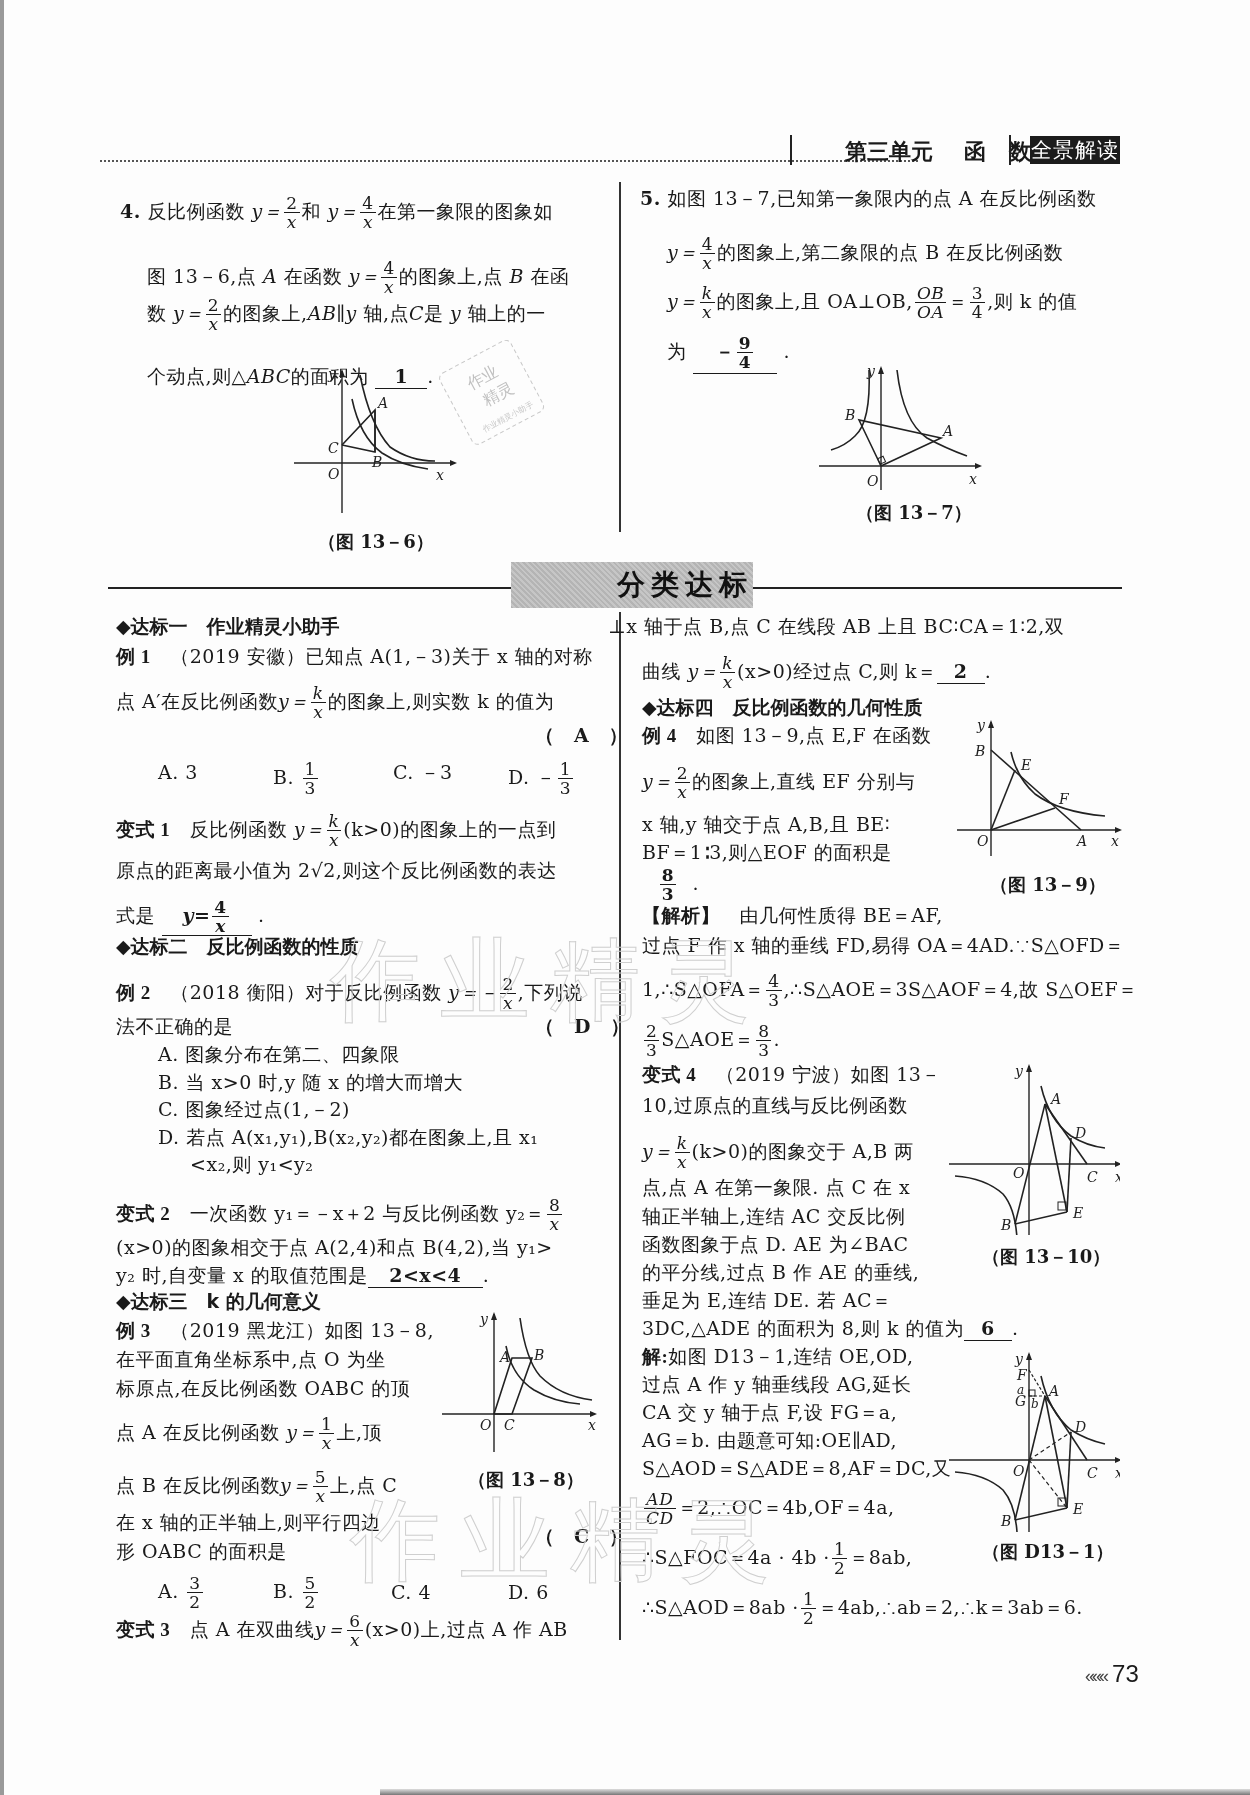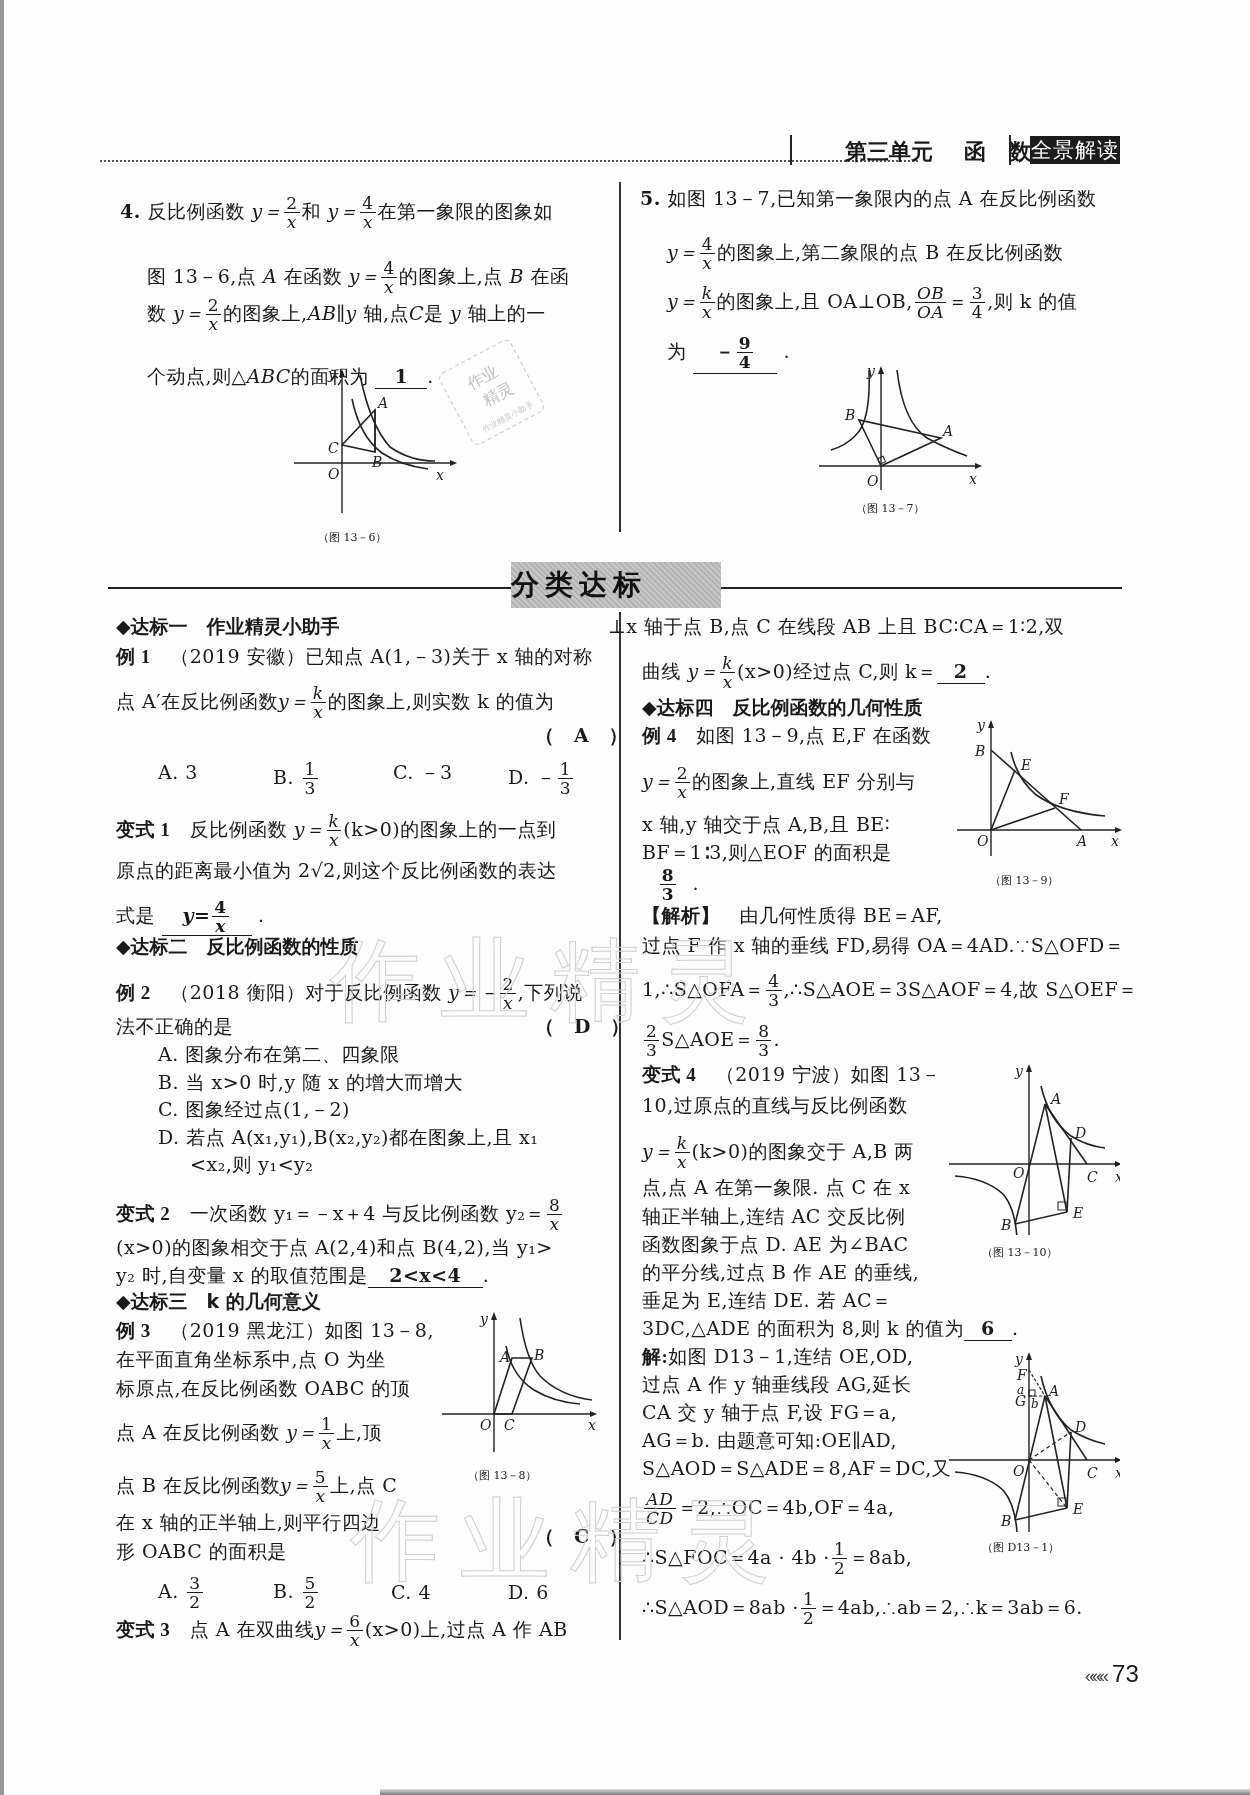--- a/index.html
+++ b/index.html
@@ -16,25 +16,25 @@
   .line{position:absolute;font-size:19px;line-height:24px;white-space:nowrap;letter-spacing:0.5px;}
   .i{font-style:italic;}
   .b{font-weight:bold;}
   .sans{font-family:Liberation Serif, serif;}
   .frac{display:inline-block;vertical-align:middle;text-align:center;margin:0 2px;line-height:18px;font-size:17px;}
   .frac .num{display:block;border-bottom:1.4px solid #1a1a1a;padding:0 2px;}
   .frac .den{display:block;padding:0 2px;}
   .blank{display:inline-block;border-bottom:1.6px solid #1a1a1a;text-align:center;font-weight:bold;}
   .col-divider{position:absolute;width:1.5px;background:#333;}
   .sec-rule{position:absolute;top:587px;height:2px;background:#222;}
-  .sec-title{position:absolute;left:511px;top:562px;width:210px;height:46px;background:#bcbcbc;
+  .sec-title{position:absolute;left:511px;top:562px;width:242px;height:46px;background:#bcbcbc;
        background-image:repeating-linear-gradient(45deg,#b4b4b4 0 2px,#c6c6c6 2px 4px);
-       font-family:"DejaVu Sans","Liberation Sans",sans-serif;font-weight:bold;font-size:28px;line-height:46px;text-align:left;letter-spacing:6px;color:#111;}
+       font-family:"DejaVu Sans","Liberation Sans",sans-serif;font-weight:bold;font-size:28px;line-height:46px;text-align:right;letter-spacing:6px;color:#111;}
   .subhead{position:absolute;font-family:"DejaVu Sans","Liberation Sans",sans-serif;font-weight:bold;font-size:19px;line-height:24px;white-space:nowrap;}
-  .caption{position:absolute;font-size:11px;font-weight:normal;white-space:nowrap;}
+  .caption{position:absolute;font-size:18px;font-weight:bold;white-space:nowrap;}
   .pagenum{position:absolute;left:1085px;top:1660px;font-family:"Liberation Sans","DejaVu Sans",sans-serif;font-size:24px;}
   .pagenum .arrows{font-size:18px;color:#444;letter-spacing:-3px;margin-right:6px;}
   .watermark{position:absolute;color:transparent;-webkit-text-stroke:1px #cfcfcf;font-family:"DejaVu Sans","Liberation Sans",sans-serif;font-size:90px;letter-spacing:20px;white-space:nowrap;}
   svg text{font-family:"DejaVu Serif","Liberation Serif",serif;font-style:italic;font-size:14px;fill:#222;}
 </style>
 </head>
 <body>
 
 <div class="page-edge-left"></div>
 <div class="page-edge-bottom"></div>
@@ -142,21 +142,21 @@
 
 <div class="subhead" style="left:116px;top:934px">◆达标二　反比例函数的性质</div>
 <div class="line" style="left:116px;top:975px"><span class="b sans">例 2</span>　<span>（2018 衡阳）对于反比例函数</span> <span class="i">y＝－</span><span class="frac"><span class="num">2</span><span class="den i">x</span></span><span>,下列说</span></div>
 <div class="line" style="left:116px;top:1014px">法不正确的是</div>
 <div class="line b" style="left:535px;top:1014px">（　D　）</div>
 <div class="line" style="left:158px;top:1042px">A.  图象分布在第二、四象限</div>
 <div class="line" style="left:158px;top:1070px">B.  当 x&gt;0 时,y 随 x 的增大而增大</div>
 <div class="line" style="left:158px;top:1097px">C.  图象经过点(1,－2)</div>
 <div class="line" style="left:158px;top:1125px">D.  若点 A(x₁,y₁),B(x₂,y₂)都在图象上,且 x₁</div>
 <div class="line" style="left:190px;top:1152px">&lt;x₂,则 y₁&lt;y₂</div>
-<div class="line" style="left:116px;top:1196px"><span class="b sans">变式 2</span>　<span>一次函数 y₁＝－x＋4 与反比例函数 y₂＝</span><span class="frac"><span class="num">8</span><span class="den i">x</span></span></div>
+<div class="line" style="left:116px;top:1196px"><span class="b sans">变式 2</span>　<span>一次函数 y₁＝－x＋2 与反比例函数 y₂＝</span><span class="frac"><span class="num">8</span><span class="den i">x</span></span></div>
 <div class="line" style="left:116px;top:1235px">(x&gt;0)的图象相交于点 A(2,4)和点 B(4,2),当 y₁&gt;</div>
 <div class="line" style="left:116px;top:1263px"><span>y₂ 时,自变量 x 的取值范围是</span><span class="blank" style="width:115px">2&lt;x&lt;4</span>.</div>
 
 <div class="subhead" style="left:116px;top:1289px">◆达标三　k 的几何意义</div>
 <div class="line" style="left:116px;top:1318px"><span class="b sans">例 3</span>　<span>（2019 黑龙江）如图 13－8,</span></div>
 <div class="line" style="left:116px;top:1347px">在平面直角坐标系中,点 O 为坐</div>
 <div class="line" style="left:116px;top:1376px">标原点,在反比例函数 OABC 的顶</div>
 <div class="line" style="left:116px;top:1415px"><span>点 A 在反比例函数</span> <span class="i">y＝</span><span class="frac"><span class="num">1</span><span class="den i">x</span></span><span>上,顶</span></div>
 <div class="line" style="left:116px;top:1468px"><span>点 B 在反比例函数</span><span class="i">y＝</span><span class="frac"><span class="num">5</span><span class="den i">x</span></span><span>上,点 C</span></div>
 <div class="line" style="left:116px;top:1510px">在 x 轴的正半轴上,则平行四边</div>

